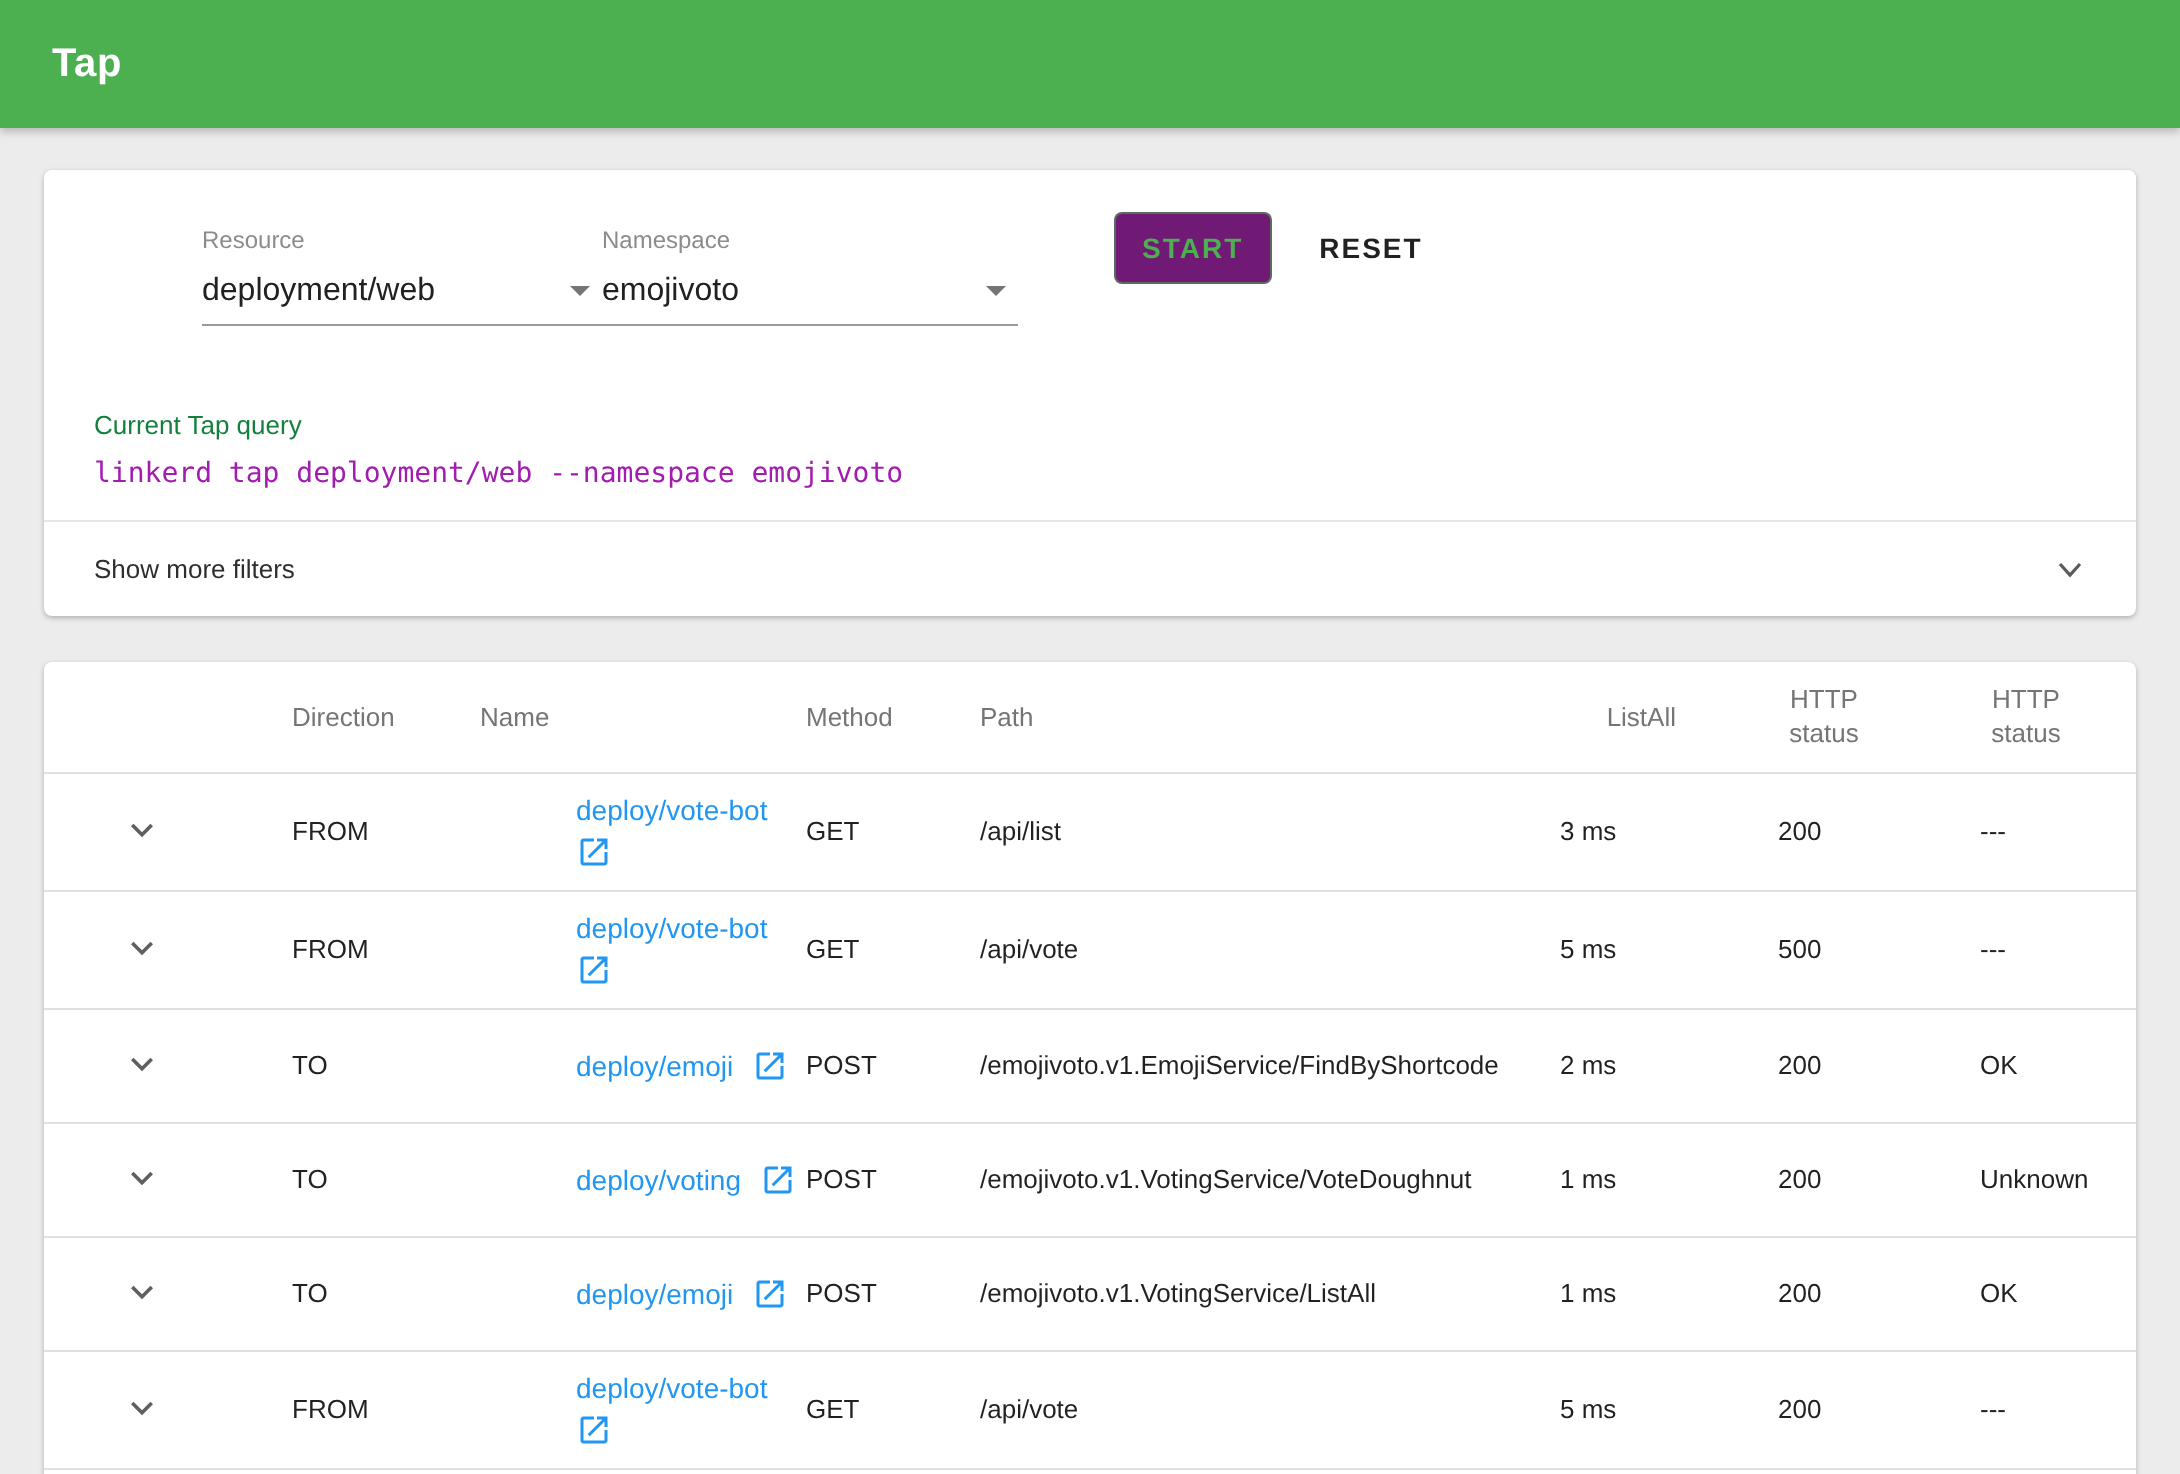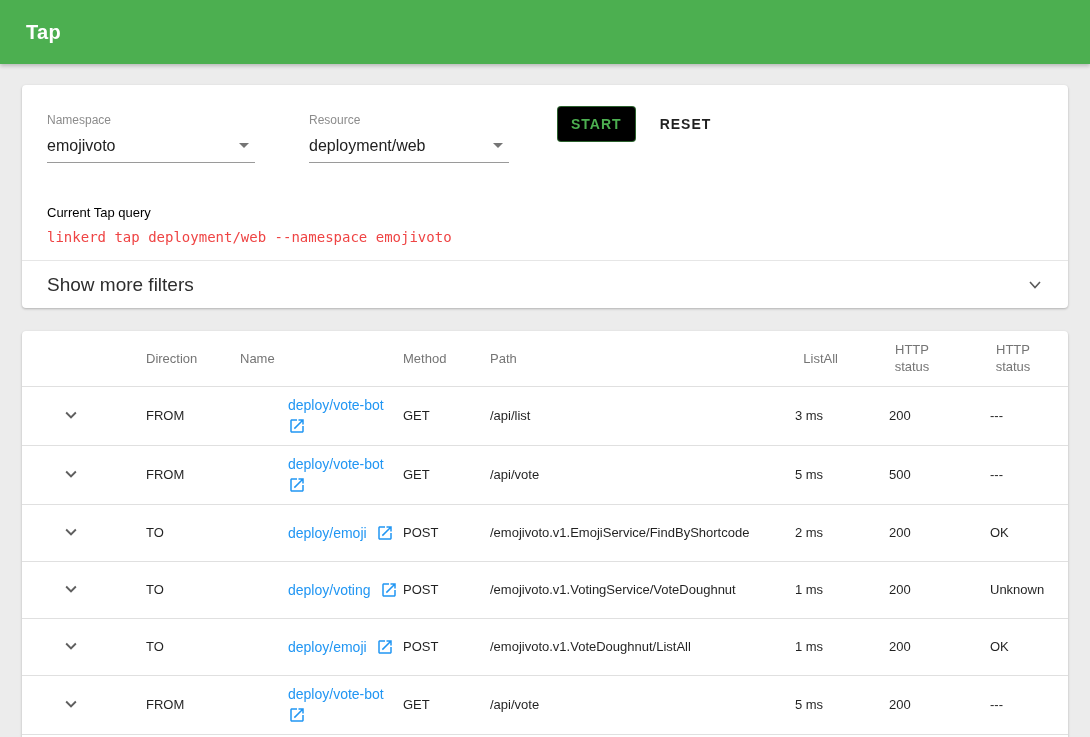--- a/index.html
+++ b/index.html
@@ -52,52 +52,52 @@
   }
   .caret-down {
     width: 0; height: 0; margin-right: 6px;
     border-left: 5px solid transparent;
     border-right: 5px solid transparent;
     border-top: 5px solid #757575;
   }
   .start-btn {
     margin-left: 48px; margin-top: -7px;
     height: 36px; padding: 0 13px;
-    background: #000000;
+    background: #701a75;
     border: 1px solid rgba(76,175,80,0.55);
     border-radius: 4px;
     color: var(--green);
     font-family: "Liberation Sans", sans-serif;
     font-size: 14px; font-weight: bold; letter-spacing: 1px;
     cursor: pointer;
   }
   .reset-btn {
     margin-left: 16px; margin-top: -7px;
     height: 36px; padding: 0 8px;
     background: none; border: none;
     color: rgba(0,0,0,0.87);
     font-family: "Liberation Sans", sans-serif;
     font-size: 14px; font-weight: bold; letter-spacing: 1px;
     cursor: pointer;
   }
   .query-section { margin-top: 42px; padding: 0 25px; }
-  .query-label { font-size: 13px; line-height: 15px; color: #000000; }
+  .query-label { font-size: 13px; line-height: 15px; color: #15803d; }
   .query-value {
     margin-top: 9px;
     font-family: "DejaVu Sans Mono", monospace;
-    font-size: 14px; color: #ef4444;
+    font-size: 14px; color: #a21caf;
   }
   .show-more {
     margin-top: 15px;
     border-top: 1px solid #e6e6e6;
     height: 48px;
     display: flex; align-items: center; justify-content: space-between;
     padding: 0 25px;
     cursor: pointer;
-    font-size: 19px; color: #2e2e2e;
+    font-size: 13px; color: #2e2e2e;
   }
   .chevron-thin { display: block; }
 
   
   .table-card { min-height: 440px; }
   table { width: 100%; border-collapse: collapse; table-layout: fixed; }
   col.c-expand { width: 124px; }
   col.c-direction { width: 94px; }
   col.c-name { width: 163px; }
   col.c-method { width: 87px; }
@@ -119,21 +119,21 @@
   .wrap-head { display: inline-block; max-width: 46px; line-height: 17px; text-align: center; }
 
   tbody td {
     height: 57px;
     border-bottom: 1px solid var(--divider);
     font-size: 13px; color: rgba(0,0,0,0.87);
     vertical-align: middle;
     padding: 0;
   }
   td.cell-expand { padding-left: 37px; }
-  td.cell-latency { text-align: center; padding-right: 12px; }
+  td.cell-latency { text-align: left; padding-right: 12px; }
   td.cell-http { padding-left: 39px; }
   td.cell-grpc { padding-left: 22px; }
 
   .expand-btn {
     background: none; border: none; padding: 0; cursor: pointer;
     width: 24px; height: 24px; display: inline-flex; align-items: center; justify-content: center;
   }
   .name-box {
     display: flex; flex-wrap: wrap; align-items: center;
     column-gap: 9px; row-gap: 4px;
@@ -152,31 +152,31 @@
 <body>
 
 <header class="appbar">
   <span class="appbar-title">Tap</span>
 </header>
 
 <div class="page">
 
   <section class="card filters-card">
     <div class="filters-top">
+      <div class="select-group resource">
+        <label class="field-label">Resource</label>
+        <div class="select">
+          <span>deployment/web</span>
+          <span class="caret-down"></span>
+        </div>
+      </div>
       <div class="select-group">
         <label class="field-label">Namespace</label>
         <div class="select">
           <span>emojivoto</span>
-          <span class="caret-down"></span>
-        </div>
-      </div>
-      <div class="select-group resource">
-        <label class="field-label">Resource</label>
-        <div class="select">
-          <span>deployment/web</span>
           <span class="caret-down"></span>
         </div>
       </div>
       <button class="start-btn">START</button>
       <button class="reset-btn">RESET</button>
     </div>
 
     <div class="query-section">
       <div class="query-label">Current Tap query</div>
       <div class="query-value">linkerd tap deployment/web --namespace emojivoto</div>
@@ -333,21 +333,21 @@
       <span class="name-box">
         <a>deploy/emoji</a>
         <span class="ext-icon">
           <svg width="18" height="18" viewBox="0 0 24 24">
             <path d="M19 19H5V5h7V3H5c-1.11 0-2 .9-2 2v14c0 1.1.89 2 2 2h14c1.1 0 2-.9 2-2v-7h-2v7zM14 3v2h3.59l-9.83 9.83 1.41 1.41L19 6.41V10h2V3h-7z" fill="#2196f3"></path>
           </svg>
         </span>
       </span>
     </td>
     <td><span>POST</span></td>
-    <td><span>/emojivoto.v1.VoteDoughnut/ListAll</span></td>
+    <td><span>/emojivoto.v1.VotingService/ListAll</span></td>
     <td class="cell-latency"><span>1 ms</span></td>
     <td class="cell-http"><span>200</span></td>
     <td class="cell-grpc"><span>OK</span></td>
   </tr>
 
   <tr>
     <td class="cell-expand">
       <button class="expand-btn">
         <svg width="22" height="22" viewBox="0 0 24 24">
           <path d="M7.41 8.59 12 13.17l4.59-4.58L18 10l-6 6-6-6 1.41-1.41z" fill="#5f5f5f"></path>

